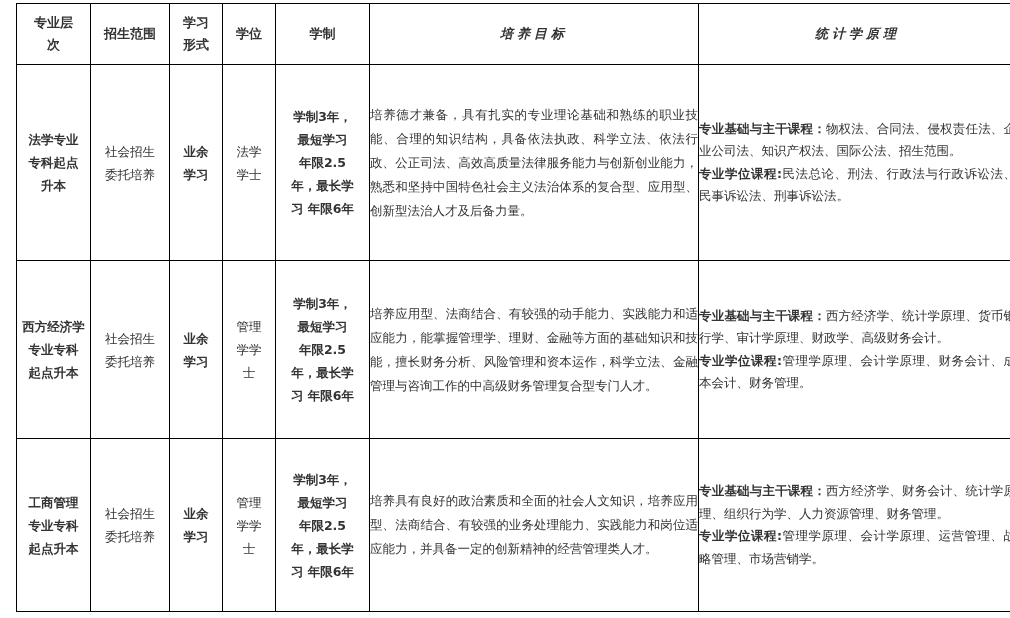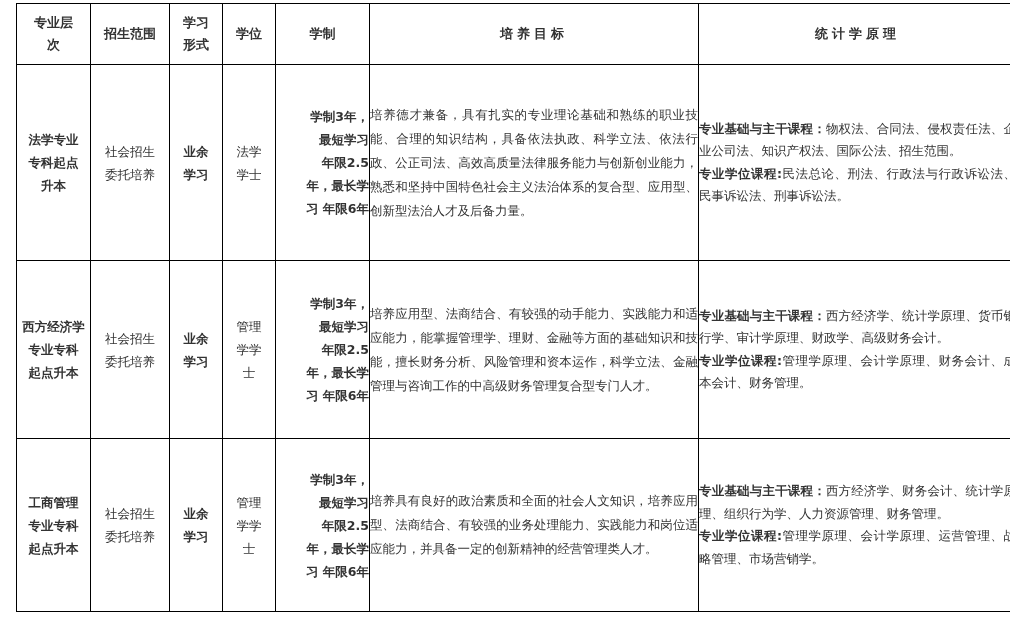--- a/index.html
+++ b/index.html
@@ -2,25 +2,25 @@
 <html><head>
 <meta charset="utf-8">
 <style>
   html, body { margin:0; padding:0; background:#ffffff; }
   body { width:1010px; height:618px; position:relative; overflow:hidden;
          font-family:"DejaVu Sans","Liberation Sans",sans-serif; color:#333333; }
   table.prog { position:absolute; left:16px; top:3px; border-collapse:collapse;
                table-layout:fixed; width:1000px; }
   table.prog td, table.prog th { border:1.5px solid #000000; padding:0; }
   th { font-weight:bold; font-size:13px; color:#333; text-align:center; vertical-align:middle; line-height:22px; }
-  th.spaced { letter-spacing:4px; }
+  th.spaced { letter-spacing:4px;font-style:italic; }
   td { font-size:12.5px; vertical-align:middle; }
   td.center { text-align:center; line-height:23px; }
   td.bold { font-weight:bold; }
-  td.sys { text-align:right; font-weight:bold; line-height:23px; padding:0 6px; }
+  td.sys { text-align:center; font-weight:bold; line-height:23px; padding:0 6px; }
   td.goal { padding:0 8px 0 10px; line-height:24px; text-align:justify; }
   td.course { padding:0 8px 0 10px; line-height:22.5px; text-align:justify; }
   .lbl { font-weight:bold;margin-top:20px; }
   .cellbox { display:block; }
 </style>
 </head>
 <body>
 
 <table class="prog">
   <colgroup>

